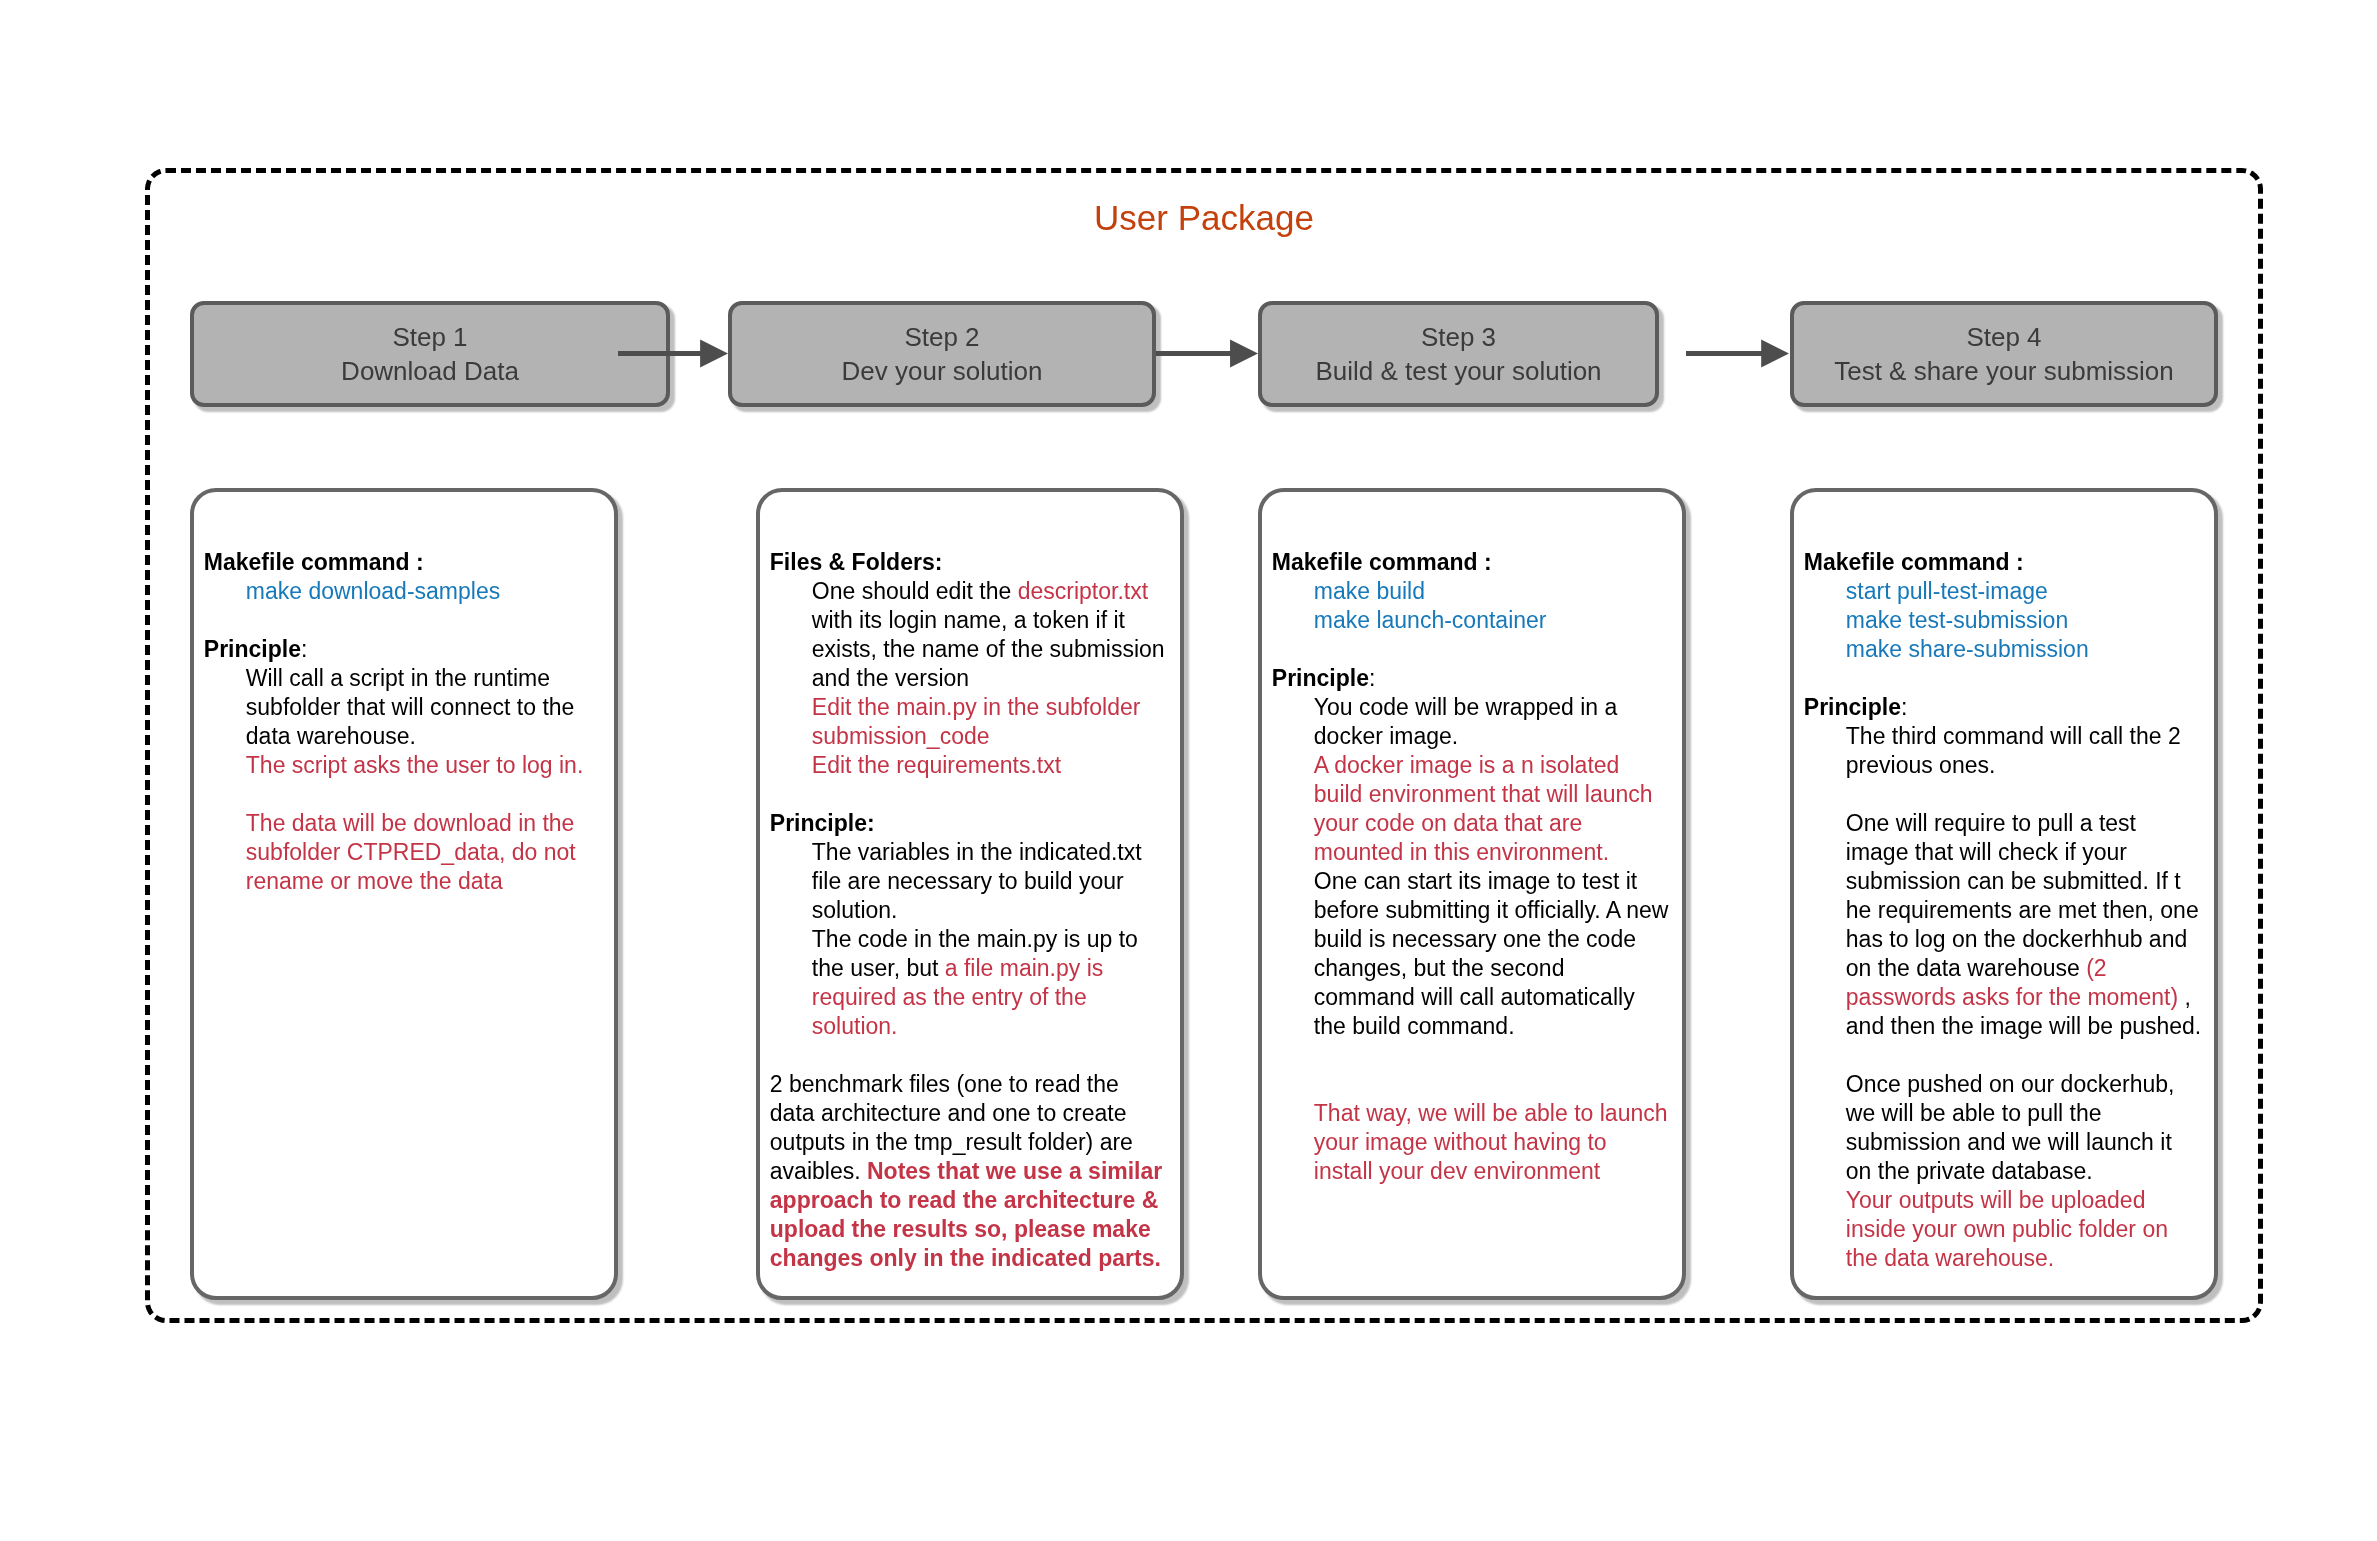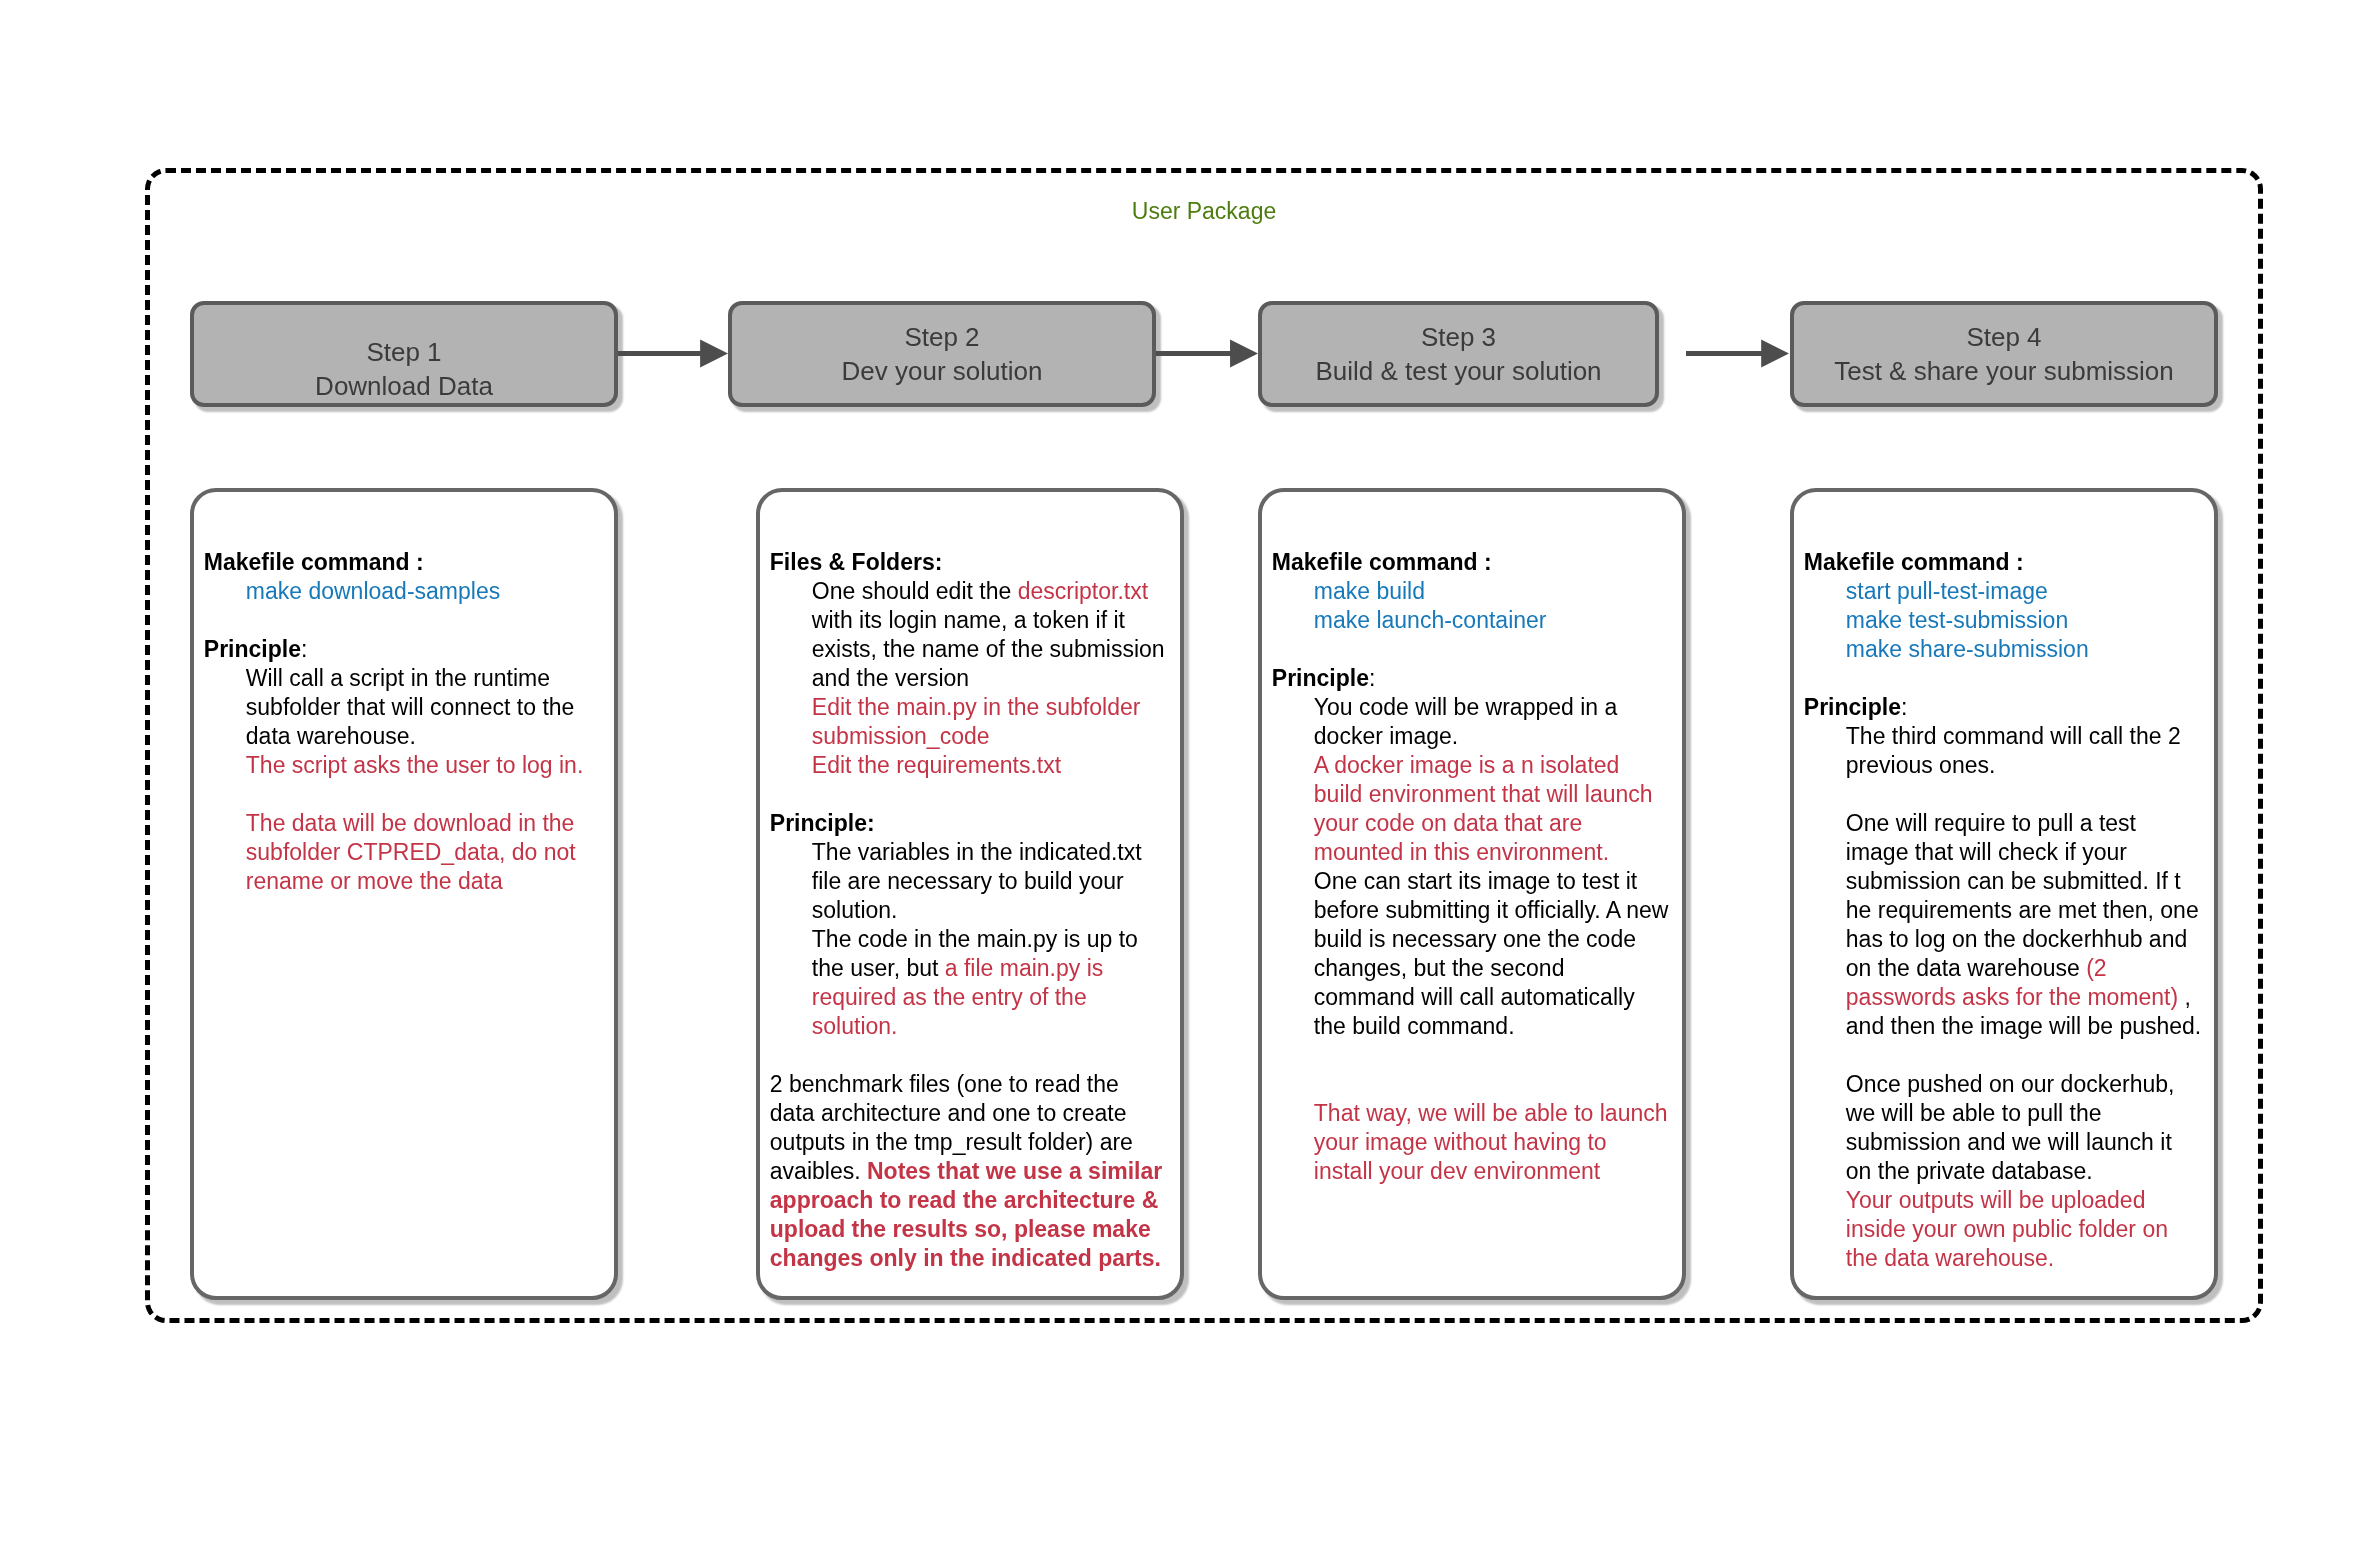--- a/index.html
+++ b/index.html
@@ -6,21 +6,21 @@
   .canvas{
     position:relative;width:2377px;height:1541px;background:#ffffff;
     font-family:"Liberation Sans", sans-serif;overflow:hidden;
   }
   .frame{
     position:absolute;left:145px;top:168px;width:2118px;height:1155px;
     border:5.6px dashed #000;border-radius:21px;box-sizing:border-box;
   }
   .title{
     position:absolute;left:0;right:0;top:25px;text-align:center;
-    font-size:23px;color:#4d7c0f;
+    font-size:35px;color:#c2410c;
   }
   .hbox{
     position:absolute;top:301px;height:106px;box-sizing:border-box;
     background:var(--header-fill);border:4.9px solid var(--header-border);
     border-radius:14px;display:flex;flex-direction:column;align-items:center;
     justify-content:center;color:var(--header-text);font-size:26px;line-height:34px;
     box-shadow:4.9px 4.9px 2.1px rgba(0,0,0,0.25);text-align:center;
   }
   .cbox{
     position:absolute;top:488px;height:812px;box-sizing:border-box;
@@ -38,21 +38,21 @@
   .arrow{position:absolute;}
 </style>
 </head>
 <body>
 
 <div class="canvas">
   <div class="frame">
     <div class="title">User Package</div>
   </div>
   <div id="steps-layer">
-      <div class="hbox" style="left: 190px; width: 428px; justify-content: flex-end;">
+      <div class="hbox" style="left: 190px; width: 480px;">
         <div>Step 1</div>
         <div>Download Data</div>
       </div>
       <div class="cbox" style="left: 190px; width: 428px;">
         <div class="para"><span class="seg b">Makefile command :</span></div>
         <div class="para indent"><span class="seg blue">make download-samples</span></div>
         <div class="para blank"></div>
         <div class="para"><span class="seg b">Principle</span><span class="seg ">:</span></div>
         <div class="para indent"><span class="seg ">Will call a script in the runtime subfolder that will connect to the data warehouse.</span></div>
         <div class="para indent"><span class="seg red">The script asks the user to log in.</span></div>

